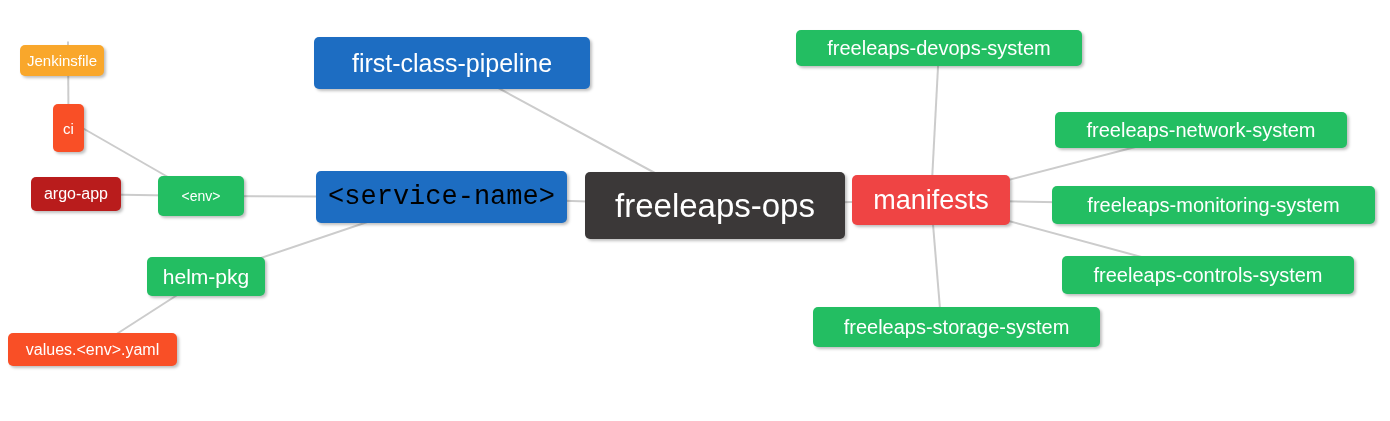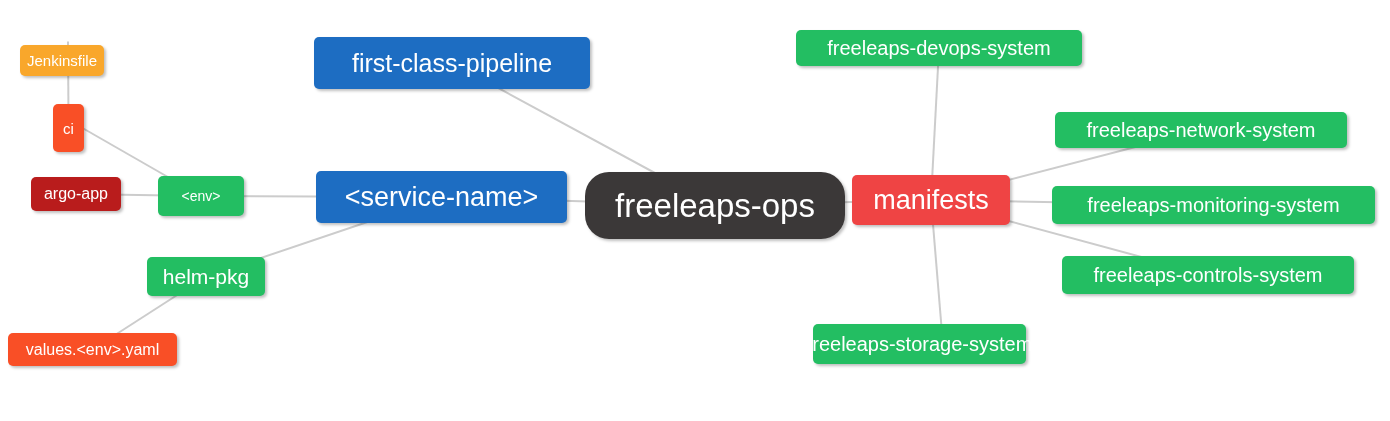--- a/index.html
+++ b/index.html
@@ -50,29 +50,29 @@
       <line x1="201" y1="196" x2="76" y2="194" stroke="#cccccc" stroke-width="2"></line>
       <line x1="68.5" y1="120" x2="68" y2="41.5" stroke="#cccccc" stroke-width="2"></line>
       <line x1="206" y1="276.5" x2="92.5" y2="349.5" stroke="#cccccc" stroke-width="2"></line>
       <line x1="931" y1="200" x2="939" y2="48" stroke="#cccccc" stroke-width="2"></line>
       <line x1="931" y1="200" x2="1201" y2="130" stroke="#cccccc" stroke-width="2"></line>
       <line x1="931" y1="200" x2="1213.5" y2="205" stroke="#cccccc" stroke-width="2"></line>
       <line x1="931" y1="200" x2="1208" y2="275" stroke="#cccccc" stroke-width="2"></line>
       <line x1="931" y1="200" x2="941.5" y2="327" stroke="#cccccc" stroke-width="2"></line>
     </svg>
   <div id="nodes-layer">
-      <div class="node" style="left: 585px; top: 172px; width: 260px; height: 67px; font-size: 33px; background: rgb(59, 56, 56); color: rgb(255, 255, 255); border-radius: 24px;">freeleaps-ops</div>
+      <div class="node" style="left: 585px; top: 172px; width: 260px; height: 67px; font-size: 33px; background: rgb(59, 56, 56); color: rgb(255, 255, 255);">freeleaps-ops</div>
       <div class="node" style="left: 314px; top: 37px; width: 276px; height: 52px; font-size: 25px; background: rgb(29, 109, 194); color: rgb(255, 255, 255);">first-class-pipeline</div>
-      <div class="node" style="left: 316px; top: 171px; width: 251px; height: 52px; font-size: 27px; background: rgb(29, 109, 194); color: #ffffff;">&lt;service-name&gt;</div>
+      <div class="node" style="left: 316px; top: 171px; width: 251px; height: 52px; font-size: 27px; background: rgb(29, 109, 194); color: #000000; font-family: Liberation Mono, monospace;">&lt;service-name&gt;</div>
       <div class="node" style="left: 852px; top: 175px; width: 158px; height: 50px; font-size: 27px; background: #ef4444; color: rgb(255, 255, 255);">manifests</div>
       <div class="node" style="left: 158px; top: 176px; width: 86px; height: 40px; font-size: 14px; background: rgb(35, 190, 98); color: rgb(255, 255, 255);">&lt;env&gt;</div>
       <div class="node" style="left: 147px; top: 257px; width: 118px; height: 39px; font-size: 21px; background: rgb(35, 190, 98); color: rgb(255, 255, 255);">helm-pkg</div>
       <div class="node" style="left: 53px; top: 104px; width: 31px; height: 48px; font-size: 15px; background: rgb(249, 79, 38); color: rgb(255, 255, 255);">ci</div>
       <div class="node" style="left: 31px; top: 177px; width: 90px; height: 34px; font-size: 16px; background: #b91c1c; color: rgb(255, 255, 255);">argo-app</div>
       <div class="node" style="left: 8px; top: 333px; width: 169px; height: 33px; font-size: 16px; background: rgb(249, 79, 38); color: rgb(255, 255, 255);">values.&lt;env&gt;.yaml</div>
       <div class="node" style="left: 20px; top: 26px; width: 84px; height: 31px; font-size: 15px; background: rgb(249, 167, 43); color: rgb(255, 255, 255); margin-top: 19px;">Jenkinsfile</div>
       <div class="node" style="left: 796px; top: 30px; width: 286px; height: 36px; font-size: 20px; background: rgb(35, 190, 98); color: rgb(255, 255, 255);">freeleaps-devops-system</div>
       <div class="node" style="left: 1055px; top: 112px; width: 292px; height: 36px; font-size: 20px; background: rgb(35, 190, 98); color: rgb(255, 255, 255);">freeleaps-network-system</div>
       <div class="node" style="left: 1052px; top: 186px; width: 323px; height: 38px; font-size: 20px; background: rgb(35, 190, 98); color: rgb(255, 255, 255);">freeleaps-monitoring-system</div>
       <div class="node" style="left: 1062px; top: 256px; width: 292px; height: 38px; font-size: 20px; background: rgb(35, 190, 98); color: rgb(255, 255, 255);">freeleaps-controls-system</div>
-      <div class="node" style="left: 813px; top: 324px; width: 213px; height: 40px; font-size: 20px; background: rgb(35, 190, 98); color: rgb(255, 255, 255);">freeleaps-storage-system</div>
+      <div class="node" style="left: 813px; top: 307px; width: 287px; height: 40px; font-size: 20px; background: rgb(35, 190, 98); color: rgb(255, 255, 255);">freeleaps-storage-system</div>
     </div>
 </div>
 
 </body></html>

